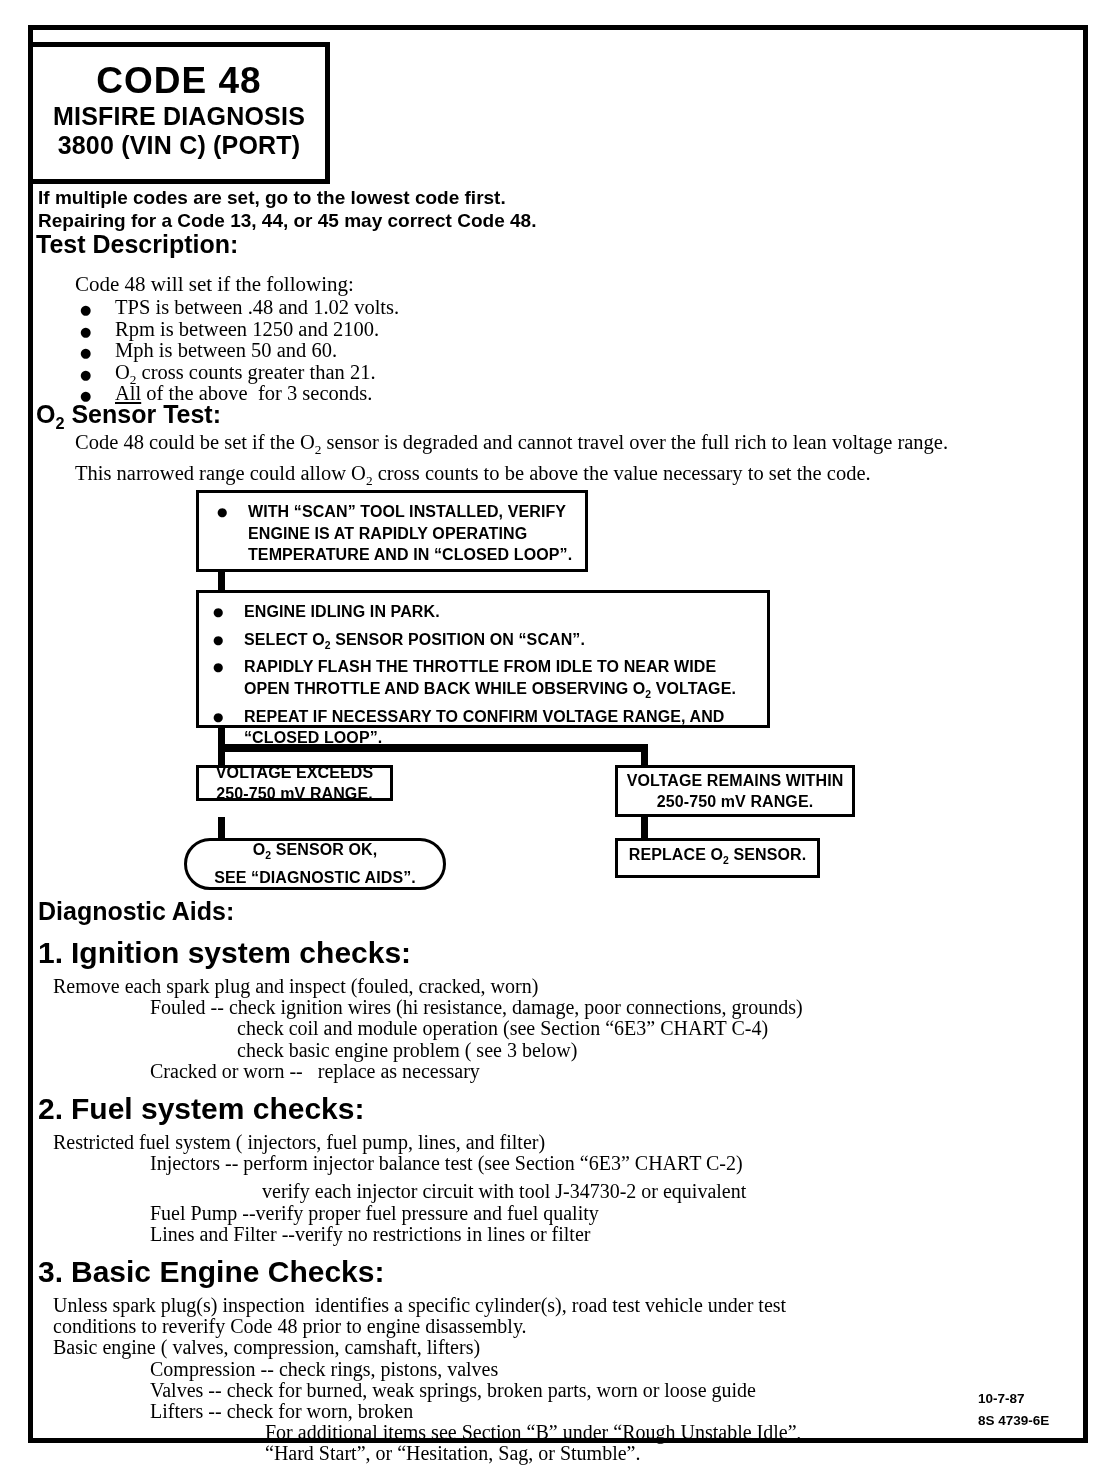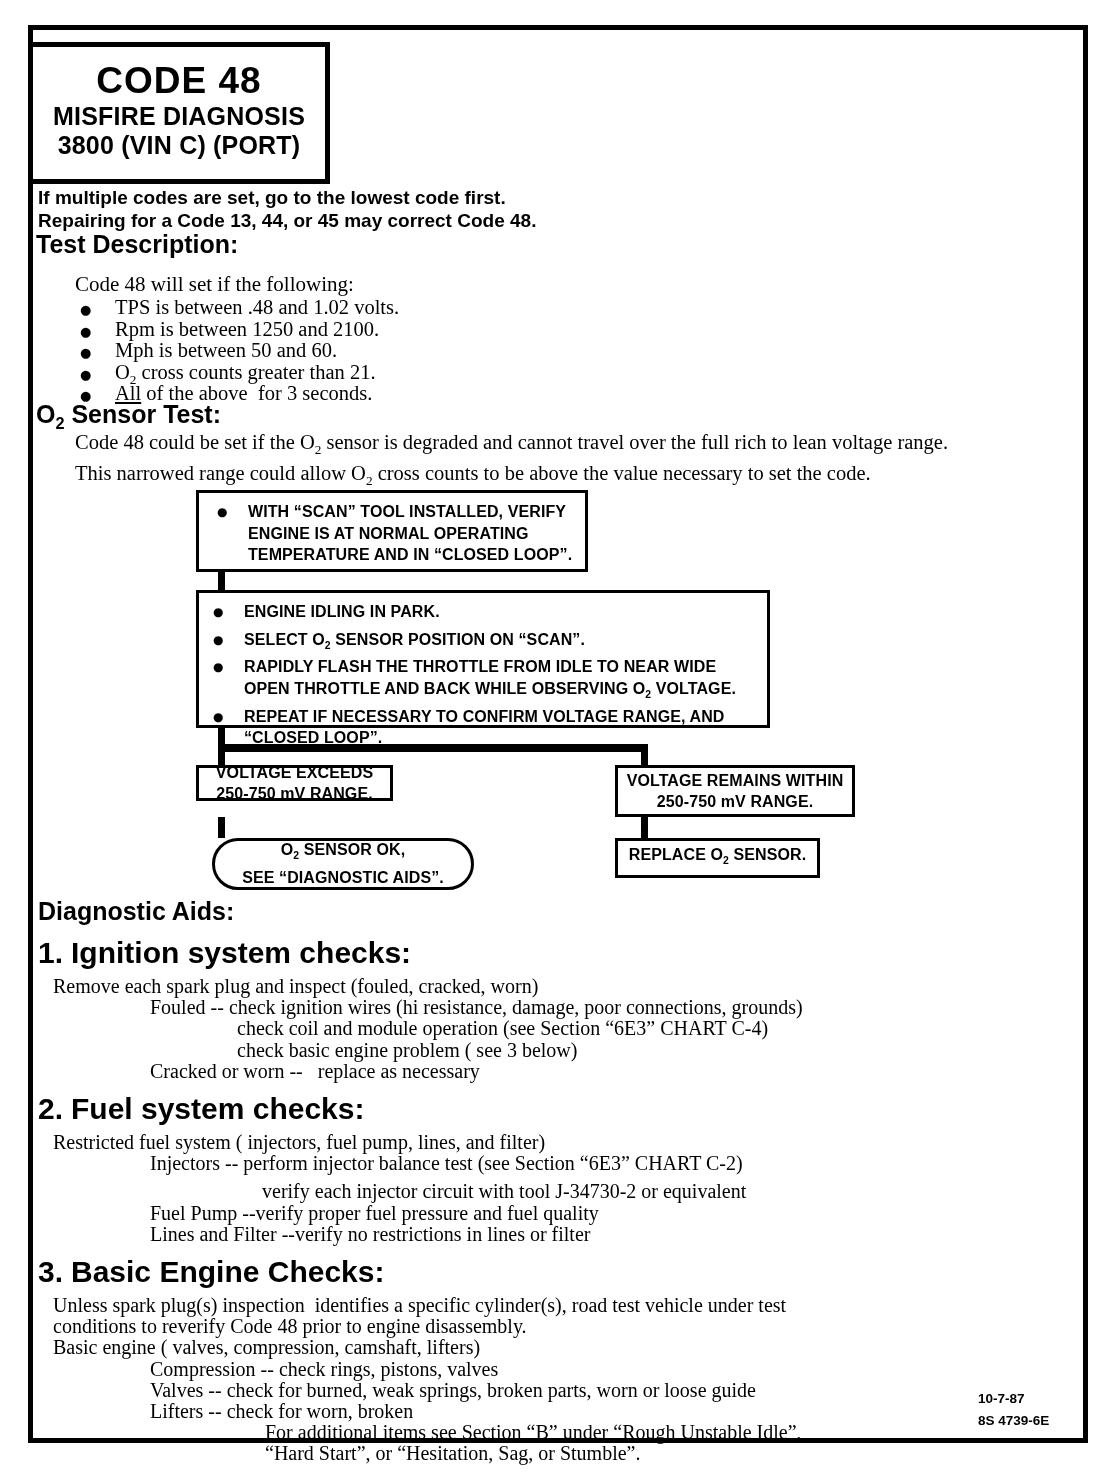--- a/index.html
+++ b/index.html
@@ -112,21 +112,21 @@
   <div class="abs serif para">
     <div><span>Code 48 could be set if the O</span><sub>2</sub><span> sensor is degraded and cannot travel over the full rich to lean voltage range.</span></div>
     <div><span>This narrowed range could allow O</span><sub>2</sub><span> cross counts to be above the value necessary to set the code.</span></div>
   </div>
 
   <div class="fbox" style="left:196px; top:490px; width:392px; height:82px; padding:8px 10px 0 18px;">
     <div class="frow">
       <span class="fdot">●</span>
       <span class="ftext">
         <span>WITH “SCAN” TOOL INSTALLED, VERIFY</span><br>
-        <span>ENGINE IS AT NORMAL OPERATING</span><br>
+        <span>ENGINE IS AT RAPIDLY OPERATING</span><br>
         <span>TEMPERATURE AND IN “CLOSED LOOP”.</span>
       </span>
     </div>
   </div>
 
   <div class="conn" style="left:218px; top:570px; width:7px; height:22px;"></div>
 
   <div class="fbox" style="left:196px; top:590px; width:574px; height:138px; padding:8px 12px 0 14px;">
     <div class="frow">
       <span class="fdot">●</span>
@@ -160,21 +160,21 @@
   <div class="fbox" style="left:615px; top:765px; width:240px; height:52px;">
     <div class="fcenter">
       <div>VOLTAGE REMAINS WITHIN</div>
       <div>250-750 mV RANGE.</div>
     </div>
   </div>
 
   <div class="conn" style="left:218px; top:817px; width:7px; height:21px;"></div>
   <div class="conn" style="left:641px; top:817px; width:7px; height:21px;"></div>
 
-  <div class="fbox" style="left:212px; top:838px; width:262px; height:52px;border-radius:26px;">
+  <div class="fbox" style="left:184px; top:838px; width:262px; height:52px;border-radius:26px;">
     <div class="fcenter">
       <div><span>O</span><sub>2</sub><span> SENSOR OK,</span></div>
       <div>SEE “DIAGNOSTIC AIDS”.</div>
     </div>
   </div>
 
   <div class="fbox" style="left:615px; top:838px; width:205px; height:40px;">
     <div class="fcenter">
       <div><span>REPLACE O</span><sub>2</sub><span> SENSOR.</span></div>
     </div>

